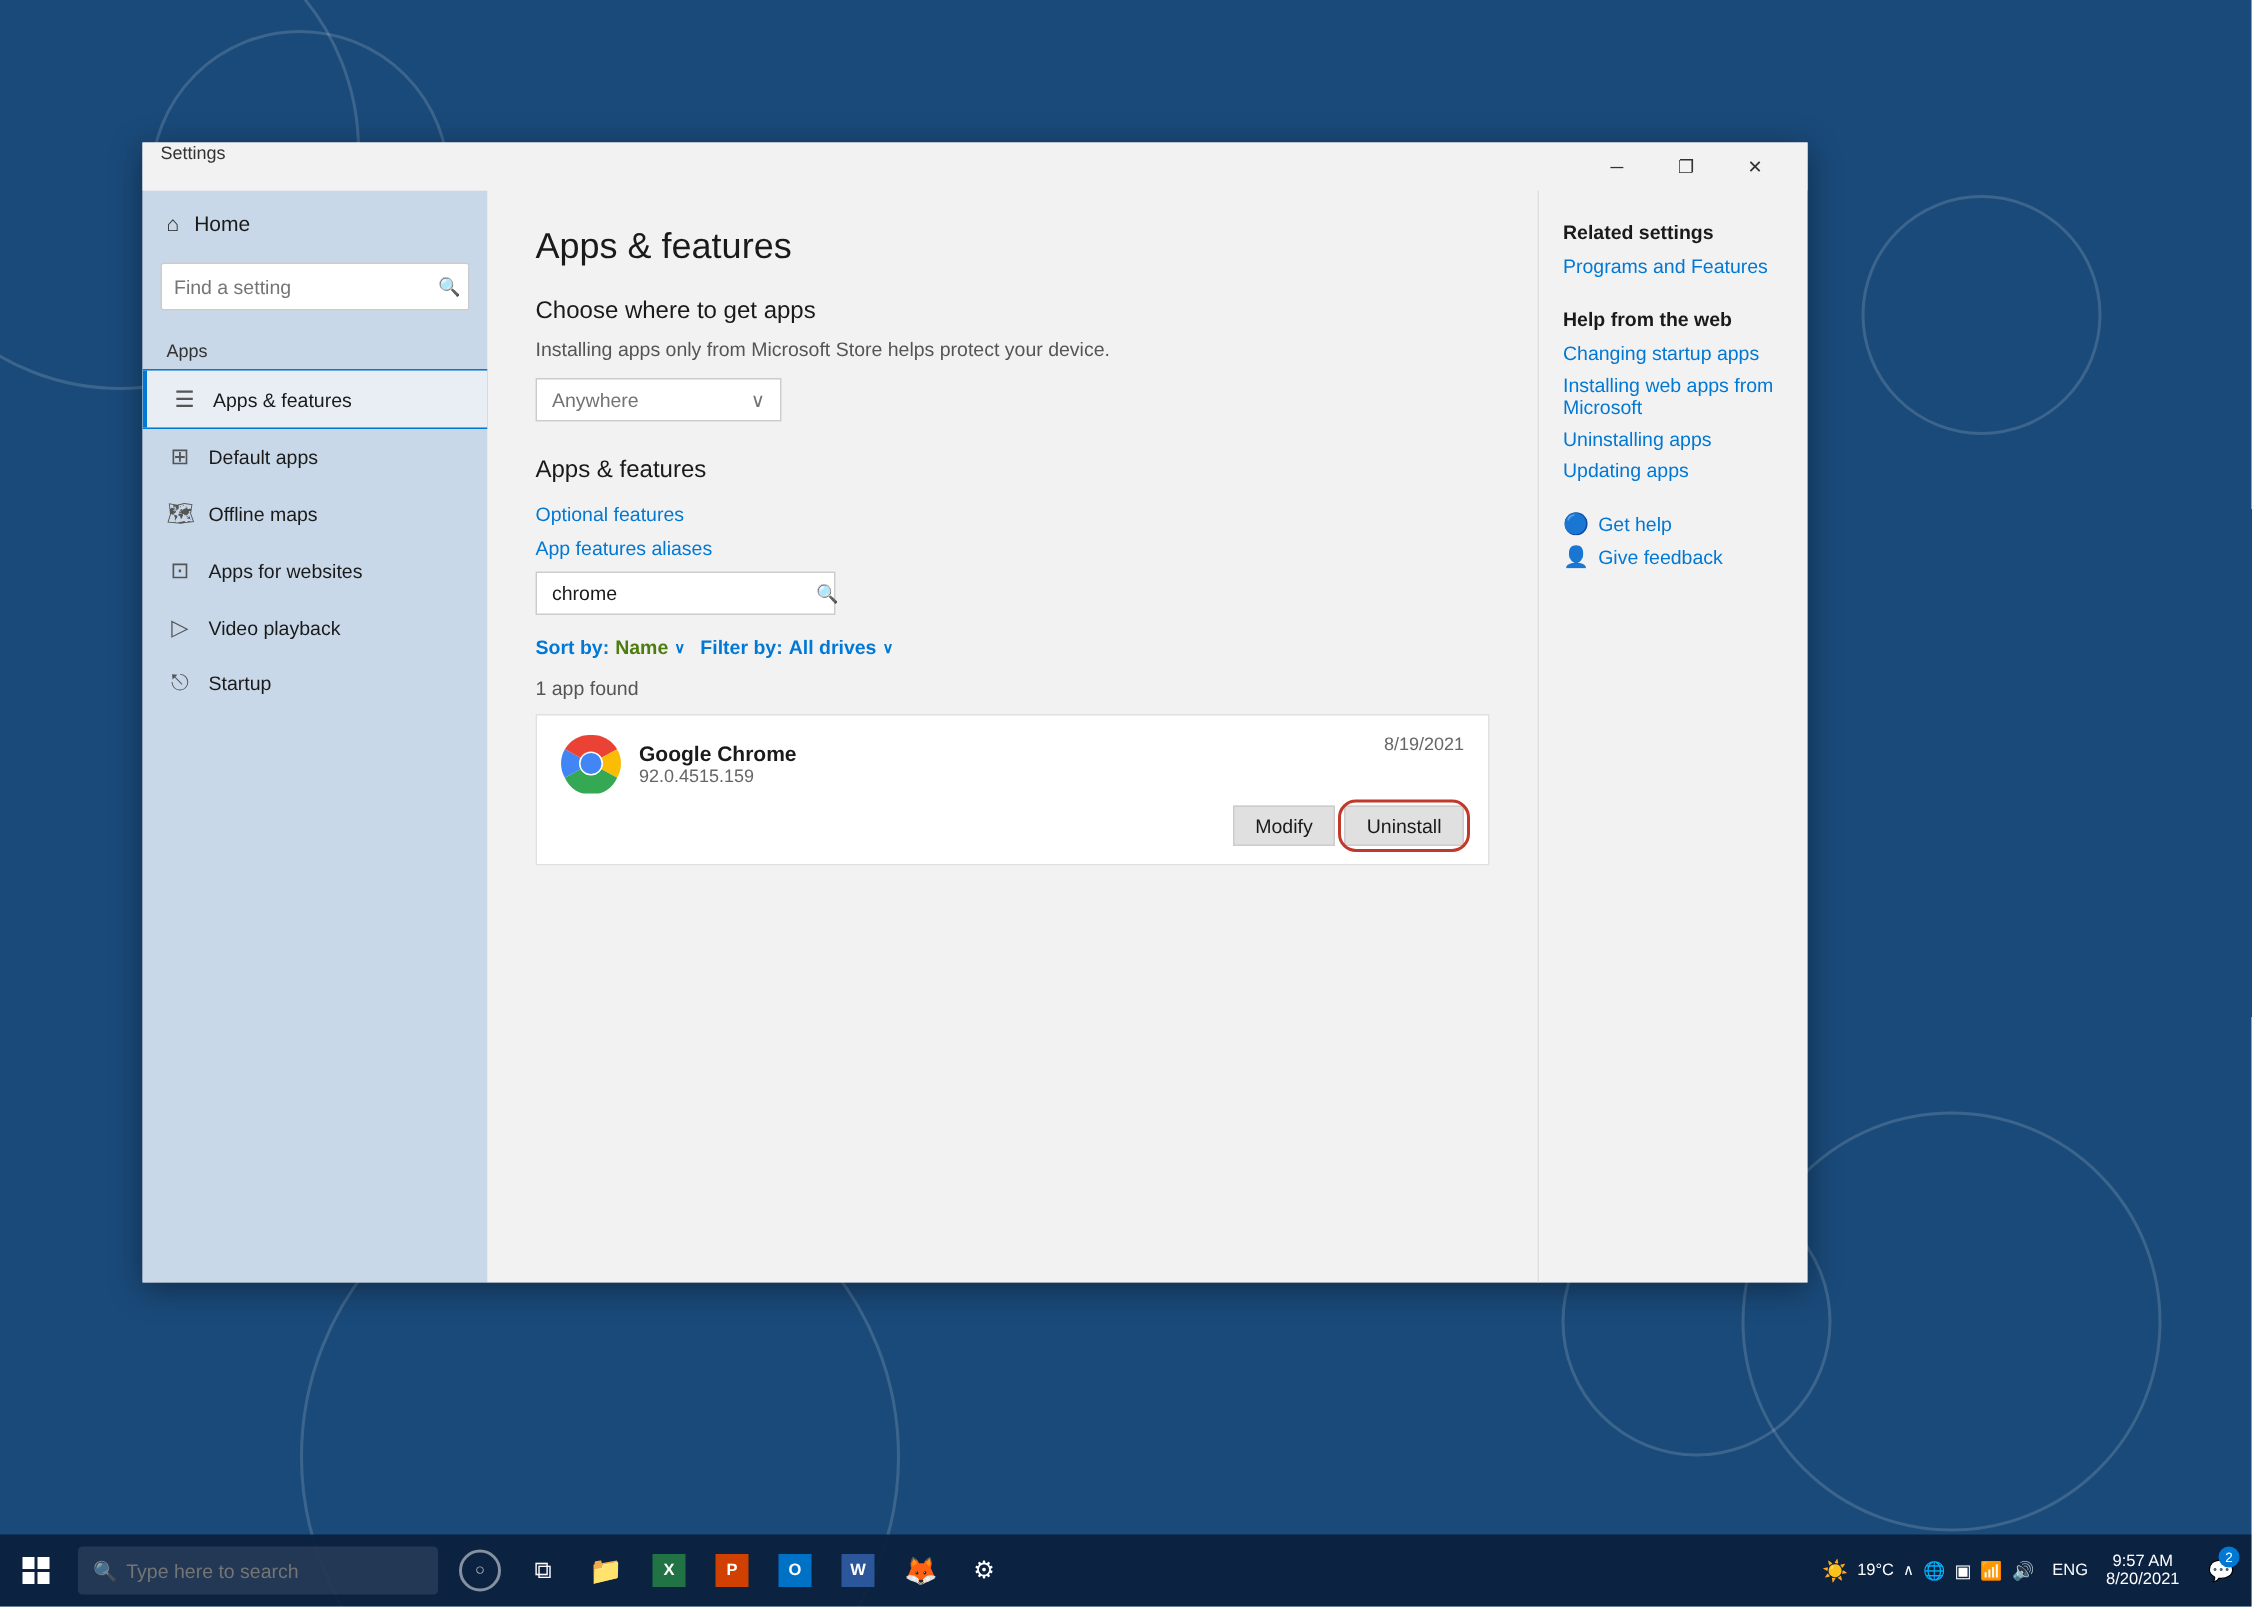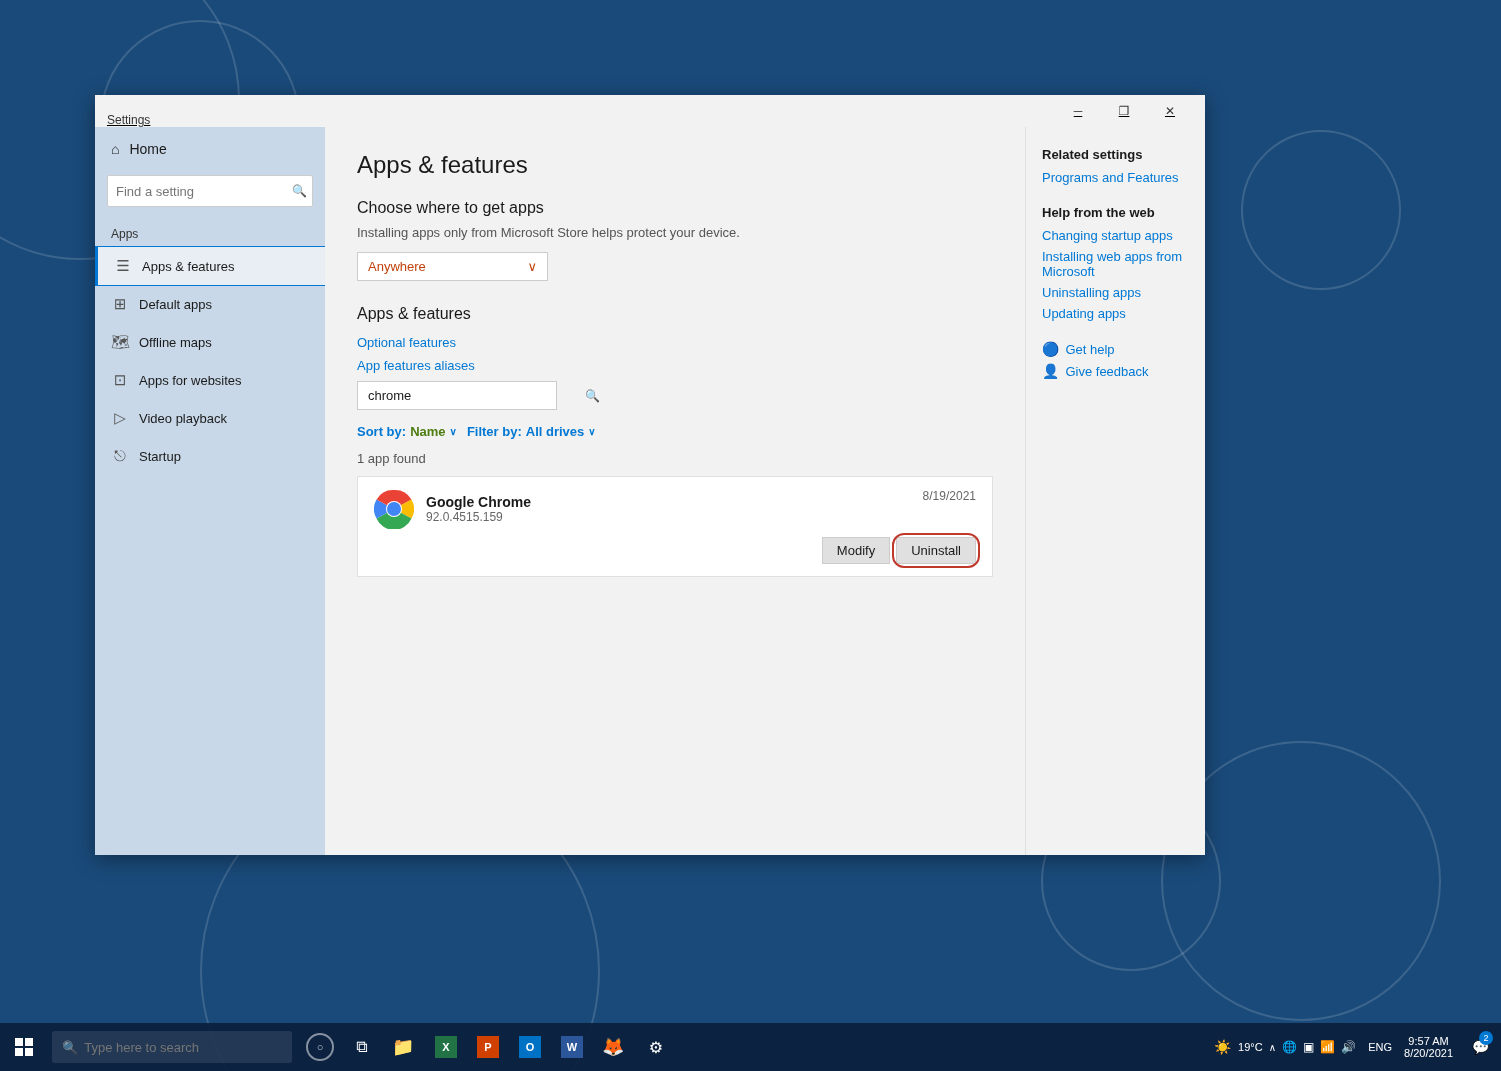--- a/index.html
+++ b/index.html
@@ -128,24 +128,23 @@
       height: 760px;
       background: #f2f2f2;
       display: flex;
       flex-direction: column;
       box-shadow: 0 4px 20px rgba(0,0,0,0.4);
     }
     .window-titlebar {
       height: 32px;
       background: #f2f2f2;
       display: flex;
-      align-items: flex-end;
+      align-items: flex-start;
       padding: 0 12px;
       user-select: none;
-      text-decoration: underline;
     }
     .window-title-text {
       font-size: 12px;
       color: #333;
       flex: 1;
     }
     .window-controls {
       display: flex;
       gap: 0;
     }
@@ -255,24 +254,24 @@
       color: #555;
       margin-bottom: 12px;
     }
     .dropdown-select {
       display: flex;
       align-items: center;
       justify-content: space-between;
       background: white;
       border: 1px solid #ccc;
       padding: 6px 10px;
-      width: 191px;
-      font-size: 13px;
-      cursor: pointer;
-      color: #c2410c;
+      width: 164px;
+      font-size: 13px;
+      cursor: pointer;
+      color: #737373;
       margin-bottom: 24px;
     }
     .section-apps-title {
       font-size: 16px;
       font-weight: 400;
       color: #1a1a1a;
       margin-bottom: 12px;
     }
     .link-blue {
       color: #0078d4;
@@ -283,21 +282,20 @@
       margin-bottom: 8px;
     }
     .search-bar {
       display: flex;
       align-items: center;
       background: white;
       border: 1px solid #ccc;
       padding: 6px 10px;
       width: 200px;
       margin-bottom: 14px;
-      gap: 41px;
     }
     .search-bar input {
       border: none;
       outline: none;
       font-size: 13px;
       background: transparent;
       flex: 1;
       color: #1a1a1a;
     }
     .filters-row {

